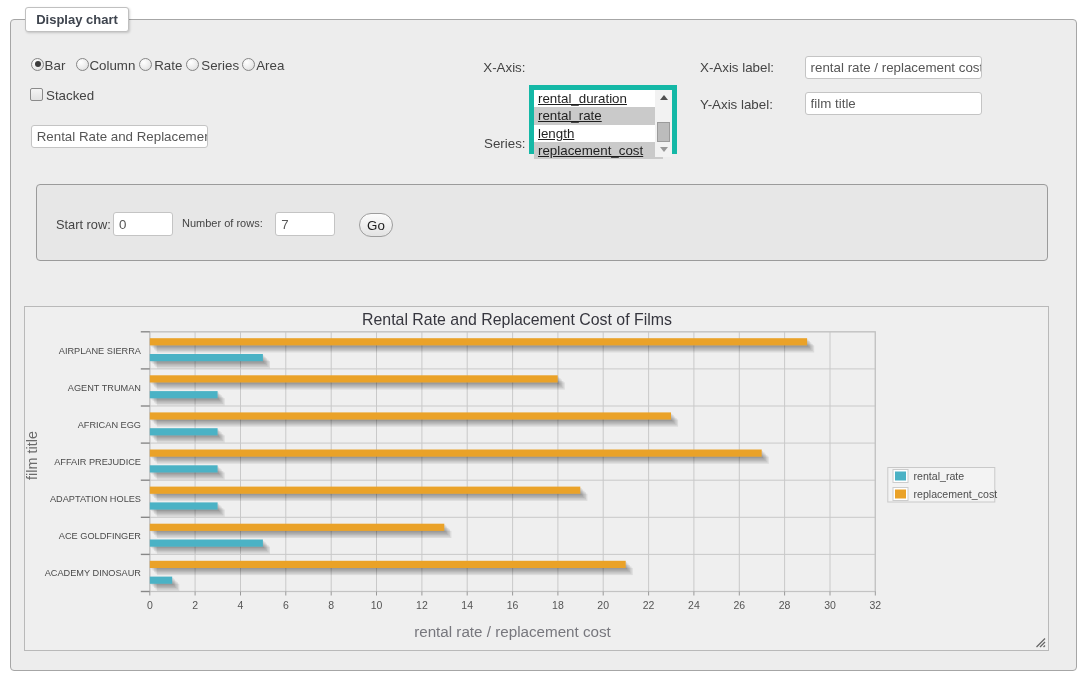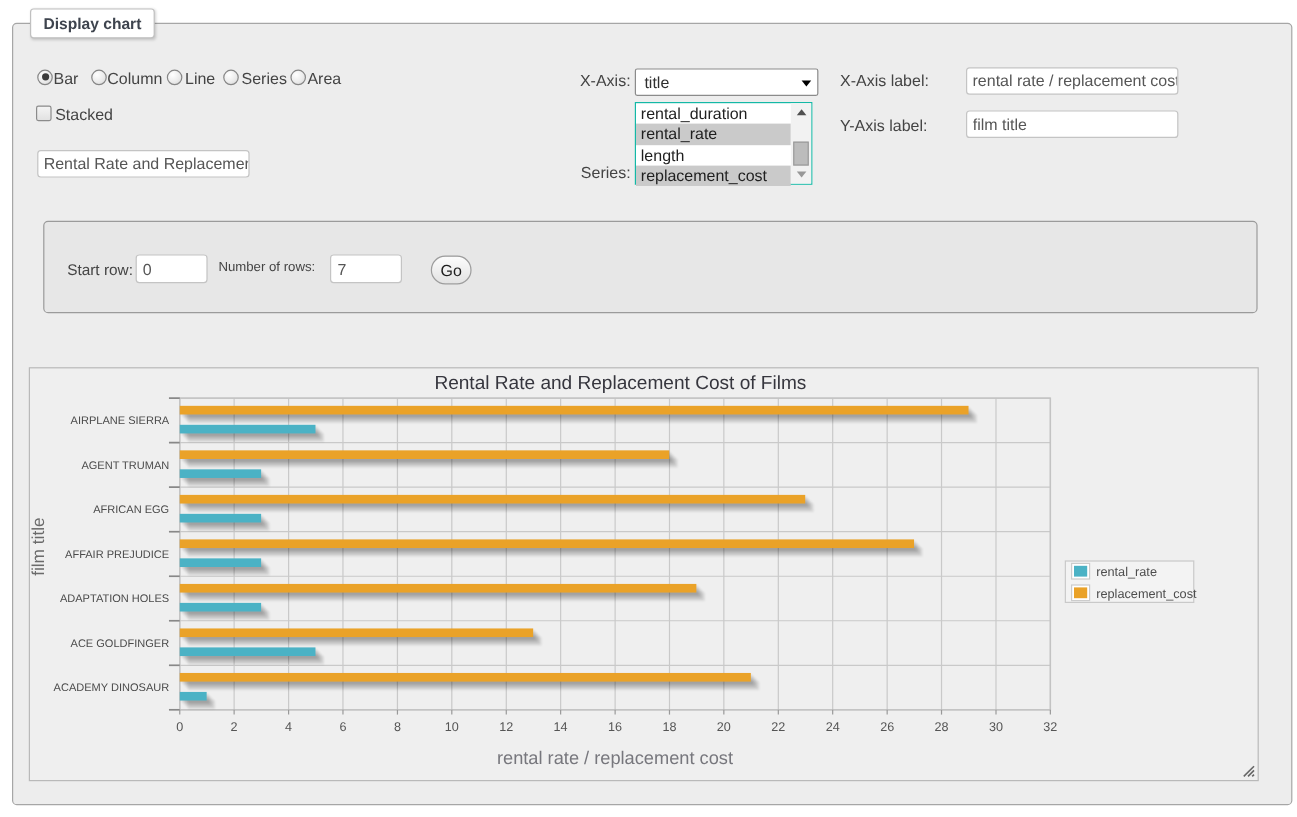--- a/index.html
+++ b/index.html
@@ -16,21 +16,21 @@
   border-radius:50%; background:#3c3c3c; }
 .checkbox { width:13px; height:13px; border:1px solid #8b8b8b; border-radius:2px;
   background:linear-gradient(#f4f4f4,#e2e2e2); }
 input.txt { position:absolute; border:1px solid #c4c4c4; border-radius:3px; background:#fff;
   font-family:"Liberation Sans",sans-serif; font-size:13.33px; color:#565656; padding:0 0 0 5px; outline:none; }
 label.lb { position:absolute; white-space:nowrap; }
 #xselect { left:529px; top:57px; width:153px; height:23px; background:#fff; border:1px solid #8b8b8b;
   border-radius:2px; color:#2f2f2f; line-height:21px; padding-left:7px; }
 #xselect .arr { position:absolute; right:5px; top:9px; width:0; height:0;
   border-left:4.5px solid transparent; border-right:4.5px solid transparent; border-top:5.5px solid #000; }
-#serlist { left:529px; top:85px; width:148px; height:69px; background:#fff; border:1px solid #14b8a6; color:#1f1f1f; }
+#serlist { left:529px; top:85px; width:148px; height:69px; background:#fff; border:5px solid #14b8a6; color:#1f1f1f;text-decoration:underline; }
 #serlist .opt { position:relative; height:17.25px; line-height:17.25px; padding-left:4px; width:129px; white-space:nowrap; }
 #serlist .opt.sel { background:#cacaca; }
 #sbar { position:absolute; right:0; top:0; width:17px; height:67px; background:#f2f2f2; }
 #sbar .btn { position:absolute; left:0; width:17px; height:15px; }
 #sbar .tri-up { position:absolute; left:4.5px; top:5px; width:0; height:0;
   border-left:4px solid transparent; border-right:4px solid transparent; border-bottom:5px solid #505050; }
 #sbar .tri-dn { position:absolute; left:4.5px; bottom:5px; width:0; height:0;
   border-left:4px solid transparent; border-right:4px solid transparent; border-top:5px solid #989898; }
 #sbar .thumb { position:absolute; left:2px; top:32px; width:12.5px; height:20px; background:#bcbcbc; border:1px solid #9b9b9b; }
 #panel { left:36px; top:184px; width:1012px; height:77px; background:#e7e7e7; border:1px solid #9b9b9b; border-radius:4px; }
@@ -41,33 +41,32 @@
 <body>
 <div id="page">
   <div class="abs" id="fieldset"></div>
   <div class="abs" id="legend">Display chart</div>
 
   <div class="abs radio sel" style="left:31px;top:57.5px"></div>
   <label class="lb" style="left:44.6px;top:58px">Bar</label>
   <div class="abs radio" style="left:75.9px;top:57.5px"></div>
   <label class="lb" style="left:89.4px;top:58px">Column</label>
   <div class="abs radio" style="left:139.1px;top:57.5px"></div>
-  <label class="lb" style="left:154.2px;top:58px">Line</label>
+  <label class="lb" style="left:154.2px;top:58px">Rate</label>
   <div class="abs radio" style="left:185.8px;top:57.5px"></div>
   <label class="lb" style="left:201.3px;top:58px">Series</label>
   <div class="abs radio" style="left:241.5px;top:57.5px"></div>
   <label class="lb" style="left:256.2px;top:58px">Area</label>
 
   <div class="abs checkbox" style="left:29.8px;top:87.5px"></div>
   <label class="lb" style="left:46px;top:88px">Stacked</label>
 
   <input class="txt" style="left: 30.7px; top: 125px; width: 177px; height: 23.4px;" value="Rental Rate and Replacement Cost of Films">
 
   <label class="lb" style="left:465px;top:60px;width:60.5px;text-align:right">X-Axis:</label>
-  <div class="abs" id="xselect">title<span class="arr"></span></div>
 
   <div class="abs" id="serlist">
     <div class="opt">rental_duration</div>
     <div class="opt sel">rental_rate</div>
     <div class="opt">length</div>
     <div class="opt sel">replacement_cost</div>
     <div id="sbar">
       <div class="btn" style="top:0">
           <span class="tri-up"></span>
         </div>

